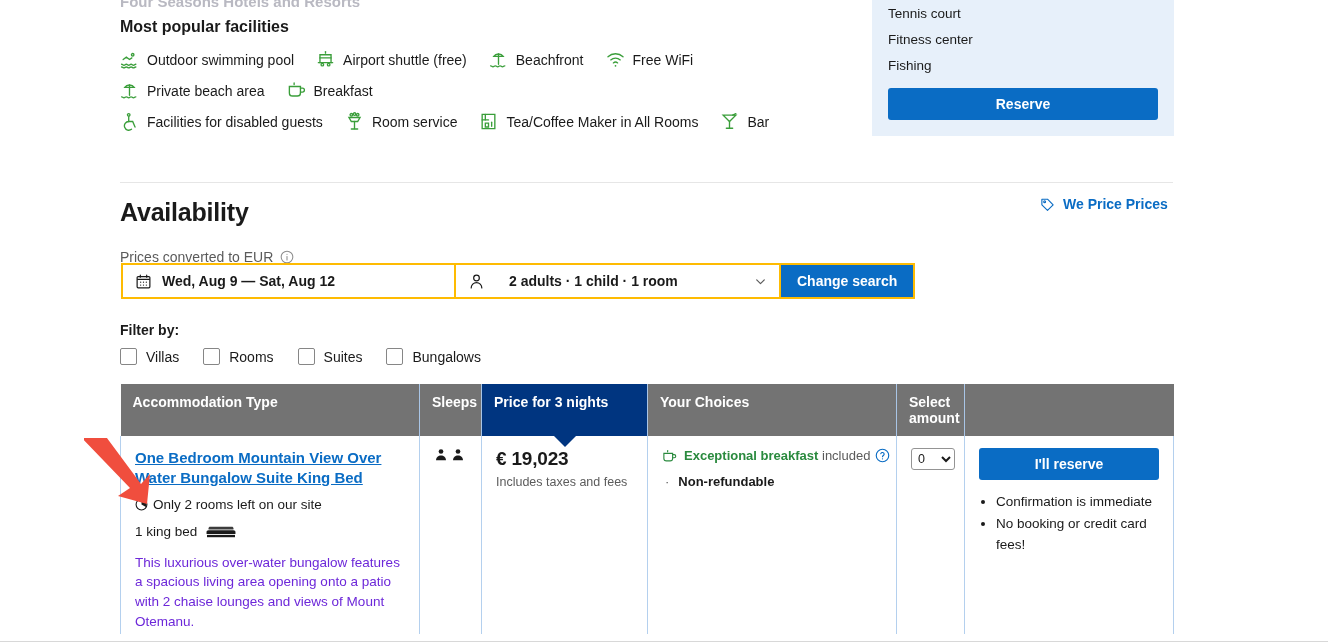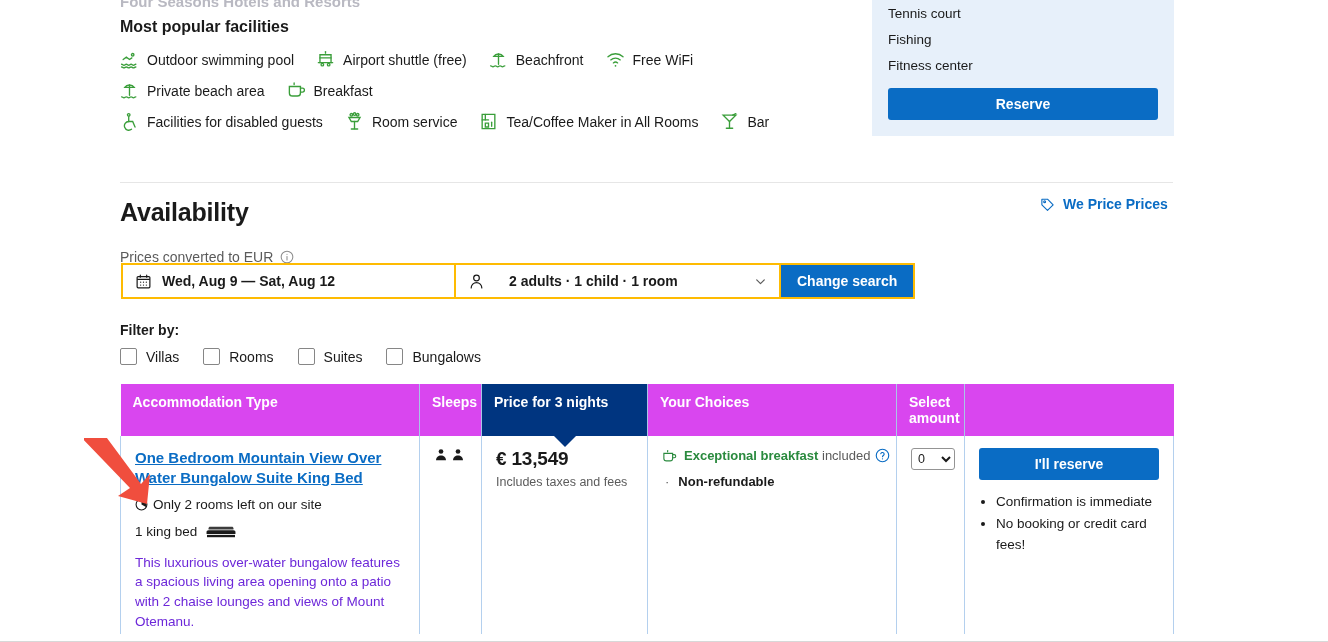--- a/index.html
+++ b/index.html
@@ -81,21 +81,21 @@
   .filter-wrap { position:absolute; left:120px; top:322px; }
   .filter-title { font-size:14px; font-weight:700; margin:0 0 10px 0; }
   .filter-row { display:flex; align-items:center; gap:24px; }
   .f-item { display:flex; align-items:center; gap:9px; cursor:pointer; }
   .f-box { width:17px; height:17px; border:1px solid #868686; border-radius:2px; background:#fff; display:block; }
   .f-item .lbl { font-size:14px; color:#1a1a1a; }
 
   
   .tbl { position:absolute; left:120px; top:384px; width:1053px; border-collapse:collapse; table-layout:fixed; }
   .tbl th {
-    background:#d946ef; color:#fff; font-size:14px; font-weight:700; text-align:left;
+    background:#737373; color:#fff; font-size:14px; font-weight:700; text-align:left;
     padding:10px 12px; vertical-align:top; border-right:1px solid #a9c5e6; height:52px;
   }
   .tbl th.hl { background:#003580; position:relative; }
   .tbl th.hl .notch {
     position:absolute; left:50%; bottom:-11px; transform:translateX(-50%);
     width:0; height:0; border-left:11px solid transparent; border-right:11px solid transparent;
     border-top:11px solid #003580;
   }
   .tbl th.last { border-right:none; }
   .tbl td {
@@ -269,22 +269,22 @@
           <span class="lbl">Bar</span>
         </div>
       </div>
 
     </div>
   </div>
 
   <div class="side-panel">
     <div class="side-list">
       <div class="sl">Tennis court</div>
+      <div class="sl">Fitness center</div>
       <div class="sl">Fishing</div>
-      <div class="sl">Fitness center</div>
     </div>
     <button class="reserve-btn">Reserve</button>
   </div>
 
   <div class="hr"></div>
 
   <div class="avail-h">
     <h2 class="avail-title">Availability</h2>
     <div class="avail-sub">
       <span>Prices converted to EUR</span>
@@ -407,21 +407,21 @@
                 <path d="M3.5 21c0-4.7 3.8-8 8.5-8s8.5 3.3 8.5 8z"></path>
               </svg>
             <svg viewBox="0 0 24 24" fill="currentColor">
                 <circle cx="12" cy="6" r="4"></circle>
                 <path d="M3.5 21c0-4.7 3.8-8 8.5-8s8.5 3.3 8.5 8z"></path>
               </svg>
           </span>
         </td>
 
         <td class="price-cell">
-          <div class="price-amt">€ 13,549</div>
+          <div class="price-amt">€ 19,023</div>
           <div class="price-note">Includes taxes and fees</div>
         </td>
 
         <td>
           <div class="choice-row">
             <svg class="bkicn" viewBox="0 0 24 24" fill="none" stroke="currentColor" stroke-width="1.8" stroke-linecap="round">
                 <path d="M3 7h14v8a4 4 0 01-4 4H7a4 4 0 01-4-4z"></path>
                 <path d="M17 9h2.5a2.5 2.5 0 010 5H17"></path>
                 <path d="M9 2.5v2"></path>
               </svg>

